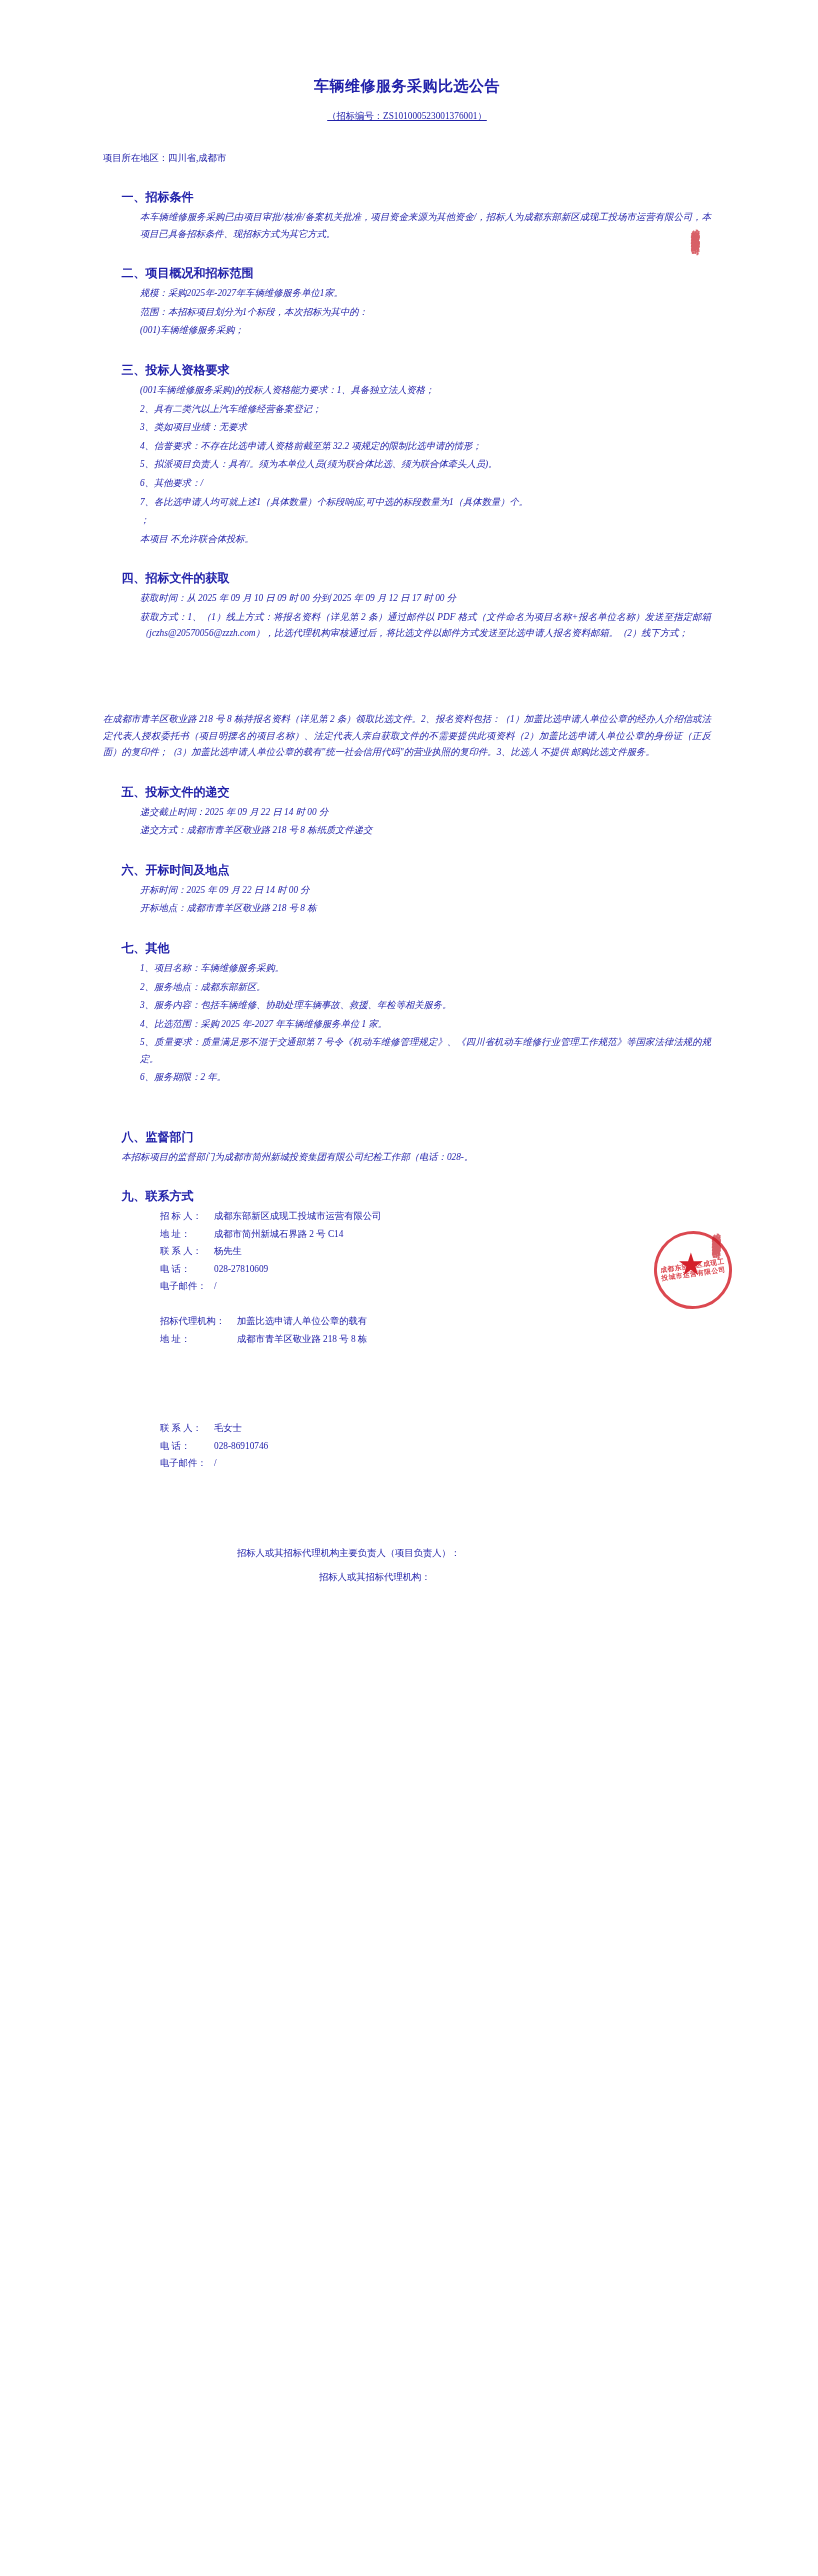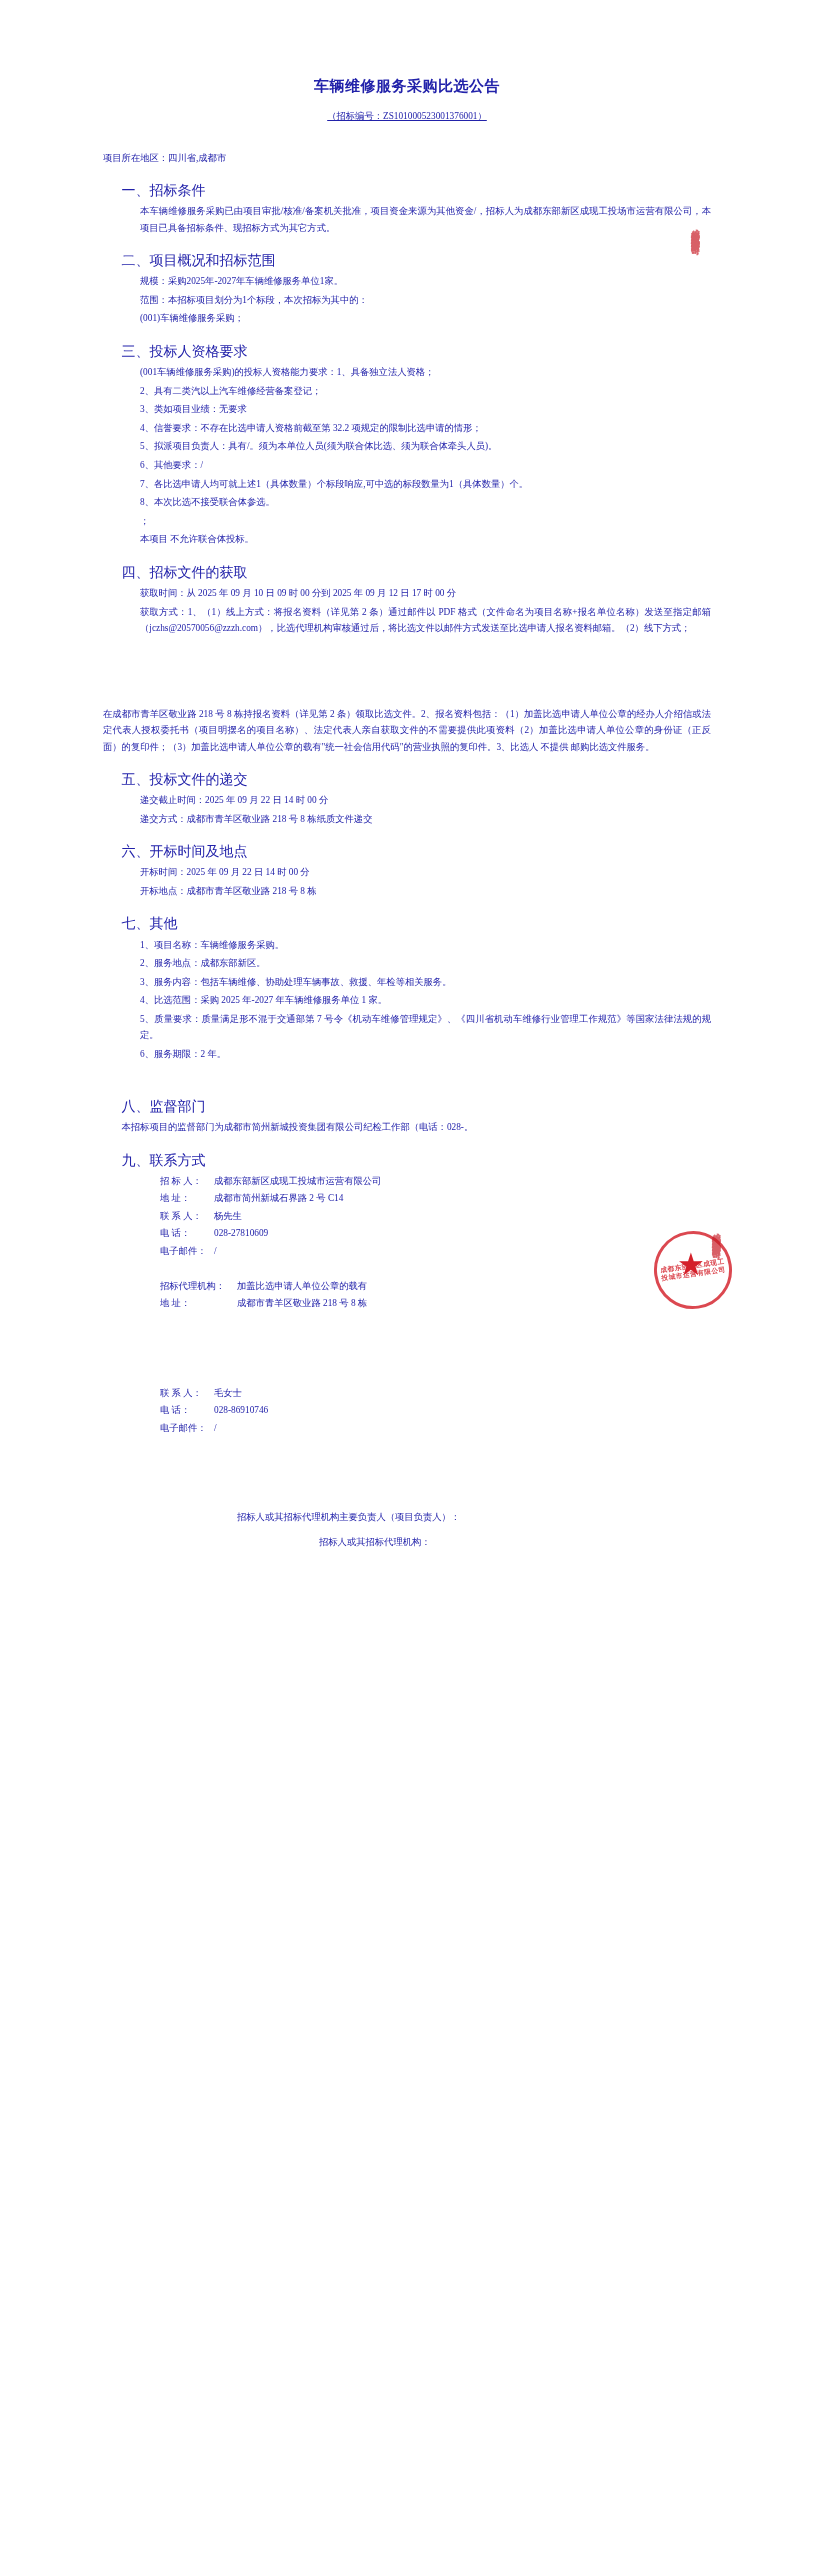--- a/index.html
+++ b/index.html
@@ -44,34 +44,35 @@
     margin-bottom: 27px;
     text-decoration: underline;
   }
   .line {
     font-size: 9.3px;
     line-height: 16px;
     color: #2222aa;
     margin-bottom: 3.1px;
   }
   .sec {
-    font-size: 14px;
-    font-weight: normal;
+    font-size: 12px;
+    font-weight: bold;
     padding-left: 18.5px;
-    margin-top: 16px;
+    margin-top: 23px;
     margin-bottom: 3.1px;
     color: #2222aa;
   }
   .body-p {
     font-size: 9.3px;
     line-height: 16.5px;
     padding-left: 37px;
     text-align: justify;
     color: #2222aa;
     margin-bottom: 2.1px;
+    font-style: italic;
   }
   .body-p.nopad { padding-left: 18.5px; }
   .body-p.flat { padding-left: 0; }
   .gap-sm { height: 7.2px; }
   .gap-md { height: 17.5px; }
   .gap-lg { height: 36px; }
   .gap-xl { height: 67px; }
   .sign-line {
     font-size: 9.3px;
     line-height: 17.5px;
@@ -155,21 +156,20 @@
     <div class="body-p">(001)车辆维修服务采购；</div>
 
     <div class="sec">三、投标人资格要求</div>
     <div class="body-p">(001车辆维修服务采购)的投标人资格能力要求：1、具备独立法人资格；</div>
     <div class="body-p">2、具有二类汽以上汽车维修经营备案登记；</div>
     <div class="body-p">3、类如项目业绩：无要求</div>
     <div class="body-p">4、信誉要求：不存在比选申请人资格前截至第 32.2 项规定的限制比选申请的情形；</div>
     <div class="body-p">5、拟派项目负责人：具有/。须为本单位人员(须为联合体比选、须为联合体牵头人员)。</div>
     <div class="body-p">6、其他要求：/</div>
     <div class="body-p">7、各比选申请人均可就上述1（具体数量）个标段响应,可中选的标段数量为1（具体数量）个。</div>
-    <div class="body-p">8、本次比选不接受联合体参选。</div>
     <div class="body-p">；</div>
     <div class="body-p">本项目 不允许联合体投标。</div>
 
     <div class="sec">四、招标文件的获取</div>
     <div class="body-p">获取时间：从 2025 年 09 月 10 日 09 时 00 分到 2025 年 09 月 12 日 17 时 00 分</div>
     <div class="body-p">获取方式：1、（1）线上方式：将报名资料（详见第 2 条）通过邮件以 PDF 格式（文件命名为项目名称+报名单位名称）发送至指定邮箱（jczhs@20570056@zzzh.com），比选代理机构审核通过后，将比选文件以邮件方式发送至比选申请人报名资料邮箱。（2）线下方式；</div>
     <div class="gap-xl"></div>
     <div class="body-p flat">在成都市青羊区敬业路 218 号 8 栋持报名资料（详见第 2 条）领取比选文件。2、报名资料包括：（1）加盖比选申请人单位公章的经办人介绍信或法定代表人授权委托书（项目明摆名的项目名称）、法定代表人亲自获取文件的不需要提供此项资料（2）加盖比选申请人单位公章的身份证（正反面）的复印件；（3）加盖比选申请人单位公章的载有"统一社会信用代码"的营业执照的复印件。3、比选人 不提供   邮购比选文件服务。</div>
 
     <div class="sec">五、投标文件的递交</div>

